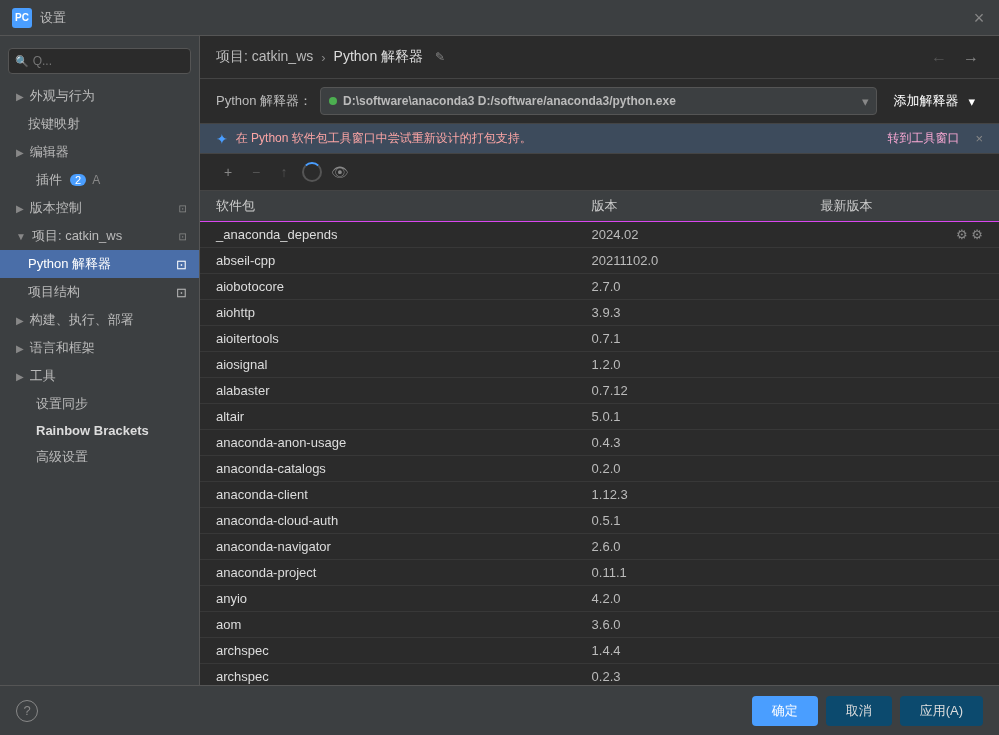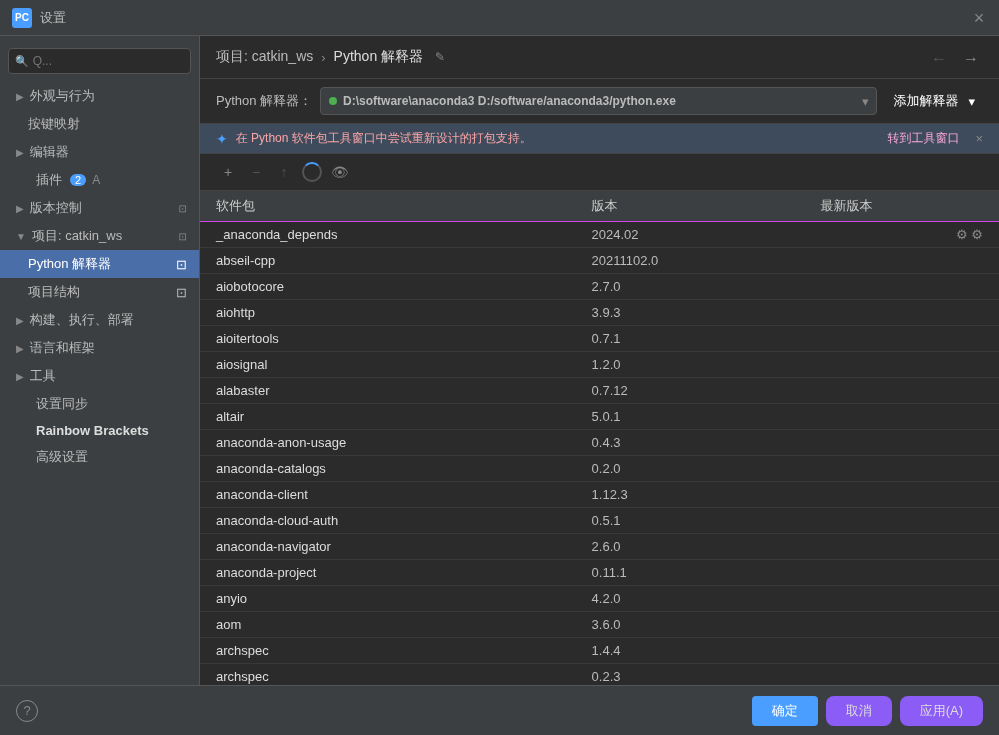--- a/index.html
+++ b/index.html
@@ -314,23 +314,22 @@
       background: #4a9eff;
       color: white;
       border: none;
       border-radius: 4px;
       padding: 6px 20px;
       cursor: pointer;
       font-size: 13px;
       font-family: inherit;
     }
     .action-btn.secondary {
-      background: #8b5cf6;
+      background: #0c4a6e;
       color: #ddd;
-      border-radius: 8px;
     }
 
     
     ::-webkit-scrollbar { width: 6px; height: 6px; }
     ::-webkit-scrollbar-track { background: #2b2b2b; }
     ::-webkit-scrollbar-thumb { background: #555; border-radius: 3px; }
   </style>
 </head>
 <body>
 

